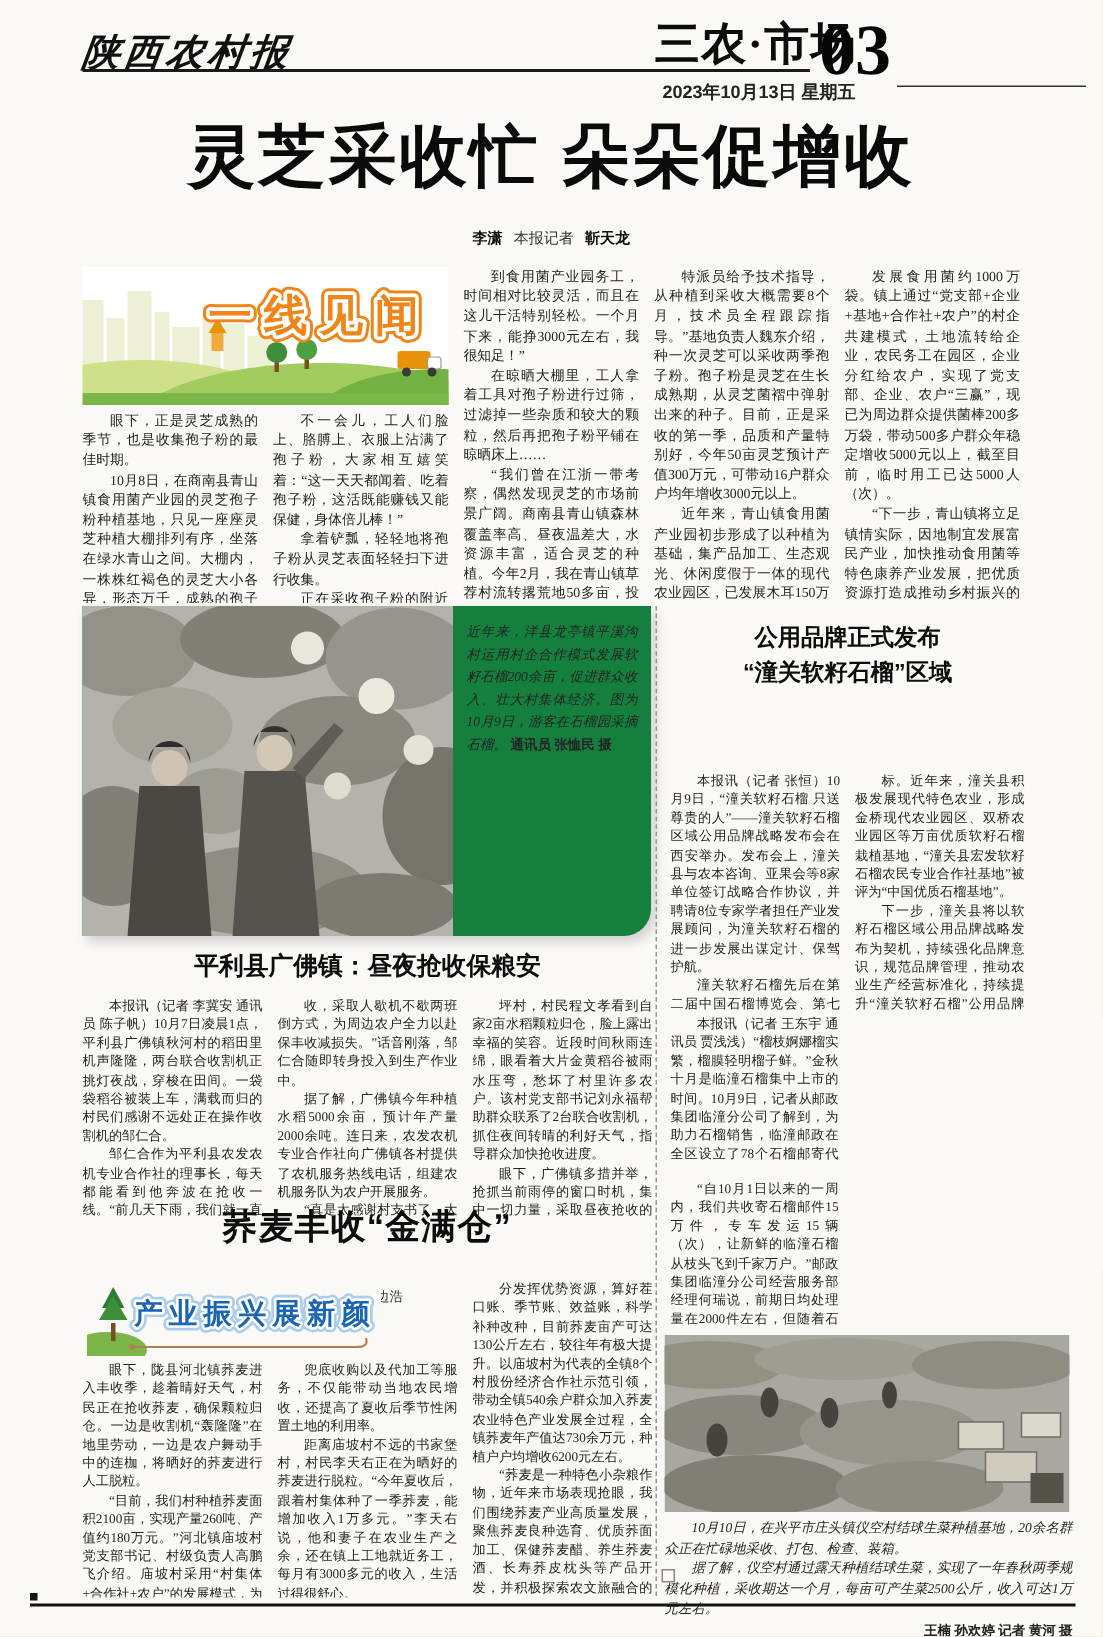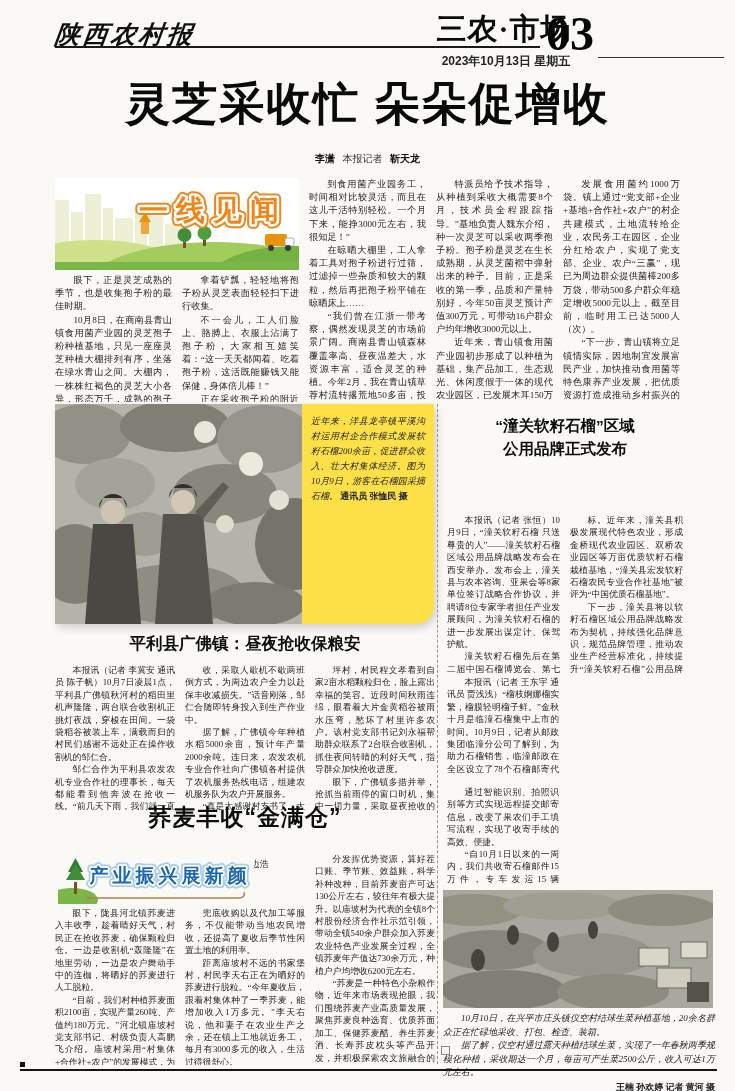--- a/index.html
+++ b/index.html
@@ -22,21 +22,21 @@
         letter-spacing:2px;font-family:"Liberation Sans",sans-serif;color:#0a0a0a;}
   .lead-byline{left:55px;top:152px;width:625px;text-align:center;font-size:10px;color:#333;}
   .lead-byline b{color:#111;}
   .colflow{display:flex;}
   .bodycols p{margin:0;text-indent:2em;}
   .lead-body{left:55px;top:178px;width:625px;height:224px;gap:10px;
         font-size:9.2px;line-height:13.2px;text-align:justify;}
   .lead-col{width:117px;height:224px;overflow:hidden;}
   .pad-graphic{padding-top:96px;height:128px;}
   
-  .photo-card{left:55px;top:404px;width:379px;height:220px;display:flex;background:#fde047;
+  .photo-card{left:55px;top:404px;width:379px;height:220px;display:flex;background:#15803d;
         border-radius:0 0 18px 0;box-shadow:3px 4px 8px rgba(0,0,0,.16);}
   .photo1{width:247px;height:220px;flex:none;}
   .caption1{flex:1;padding:10px 9px 8px 9px;font-style:italic;font-size:9px;line-height:15px;
         text-align:justify;overflow:hidden;}
   .caption1 .credit{font-style:normal;font-weight:700;}
   .vdash{border-left:1.5px dashed #949494;width:0;}
   
   .sub-title{text-align:center;font-weight:800;font-family:"Liberation Sans",sans-serif;color:#0d0d0d;}
   .tg-title{left:443px;top:414px;width:244px;font-size:15.5px;line-height:23px;}
   .pl-title{left:55px;top:633px;width:380px;font-size:16.5px;}
@@ -121,22 +121,22 @@
       <text x="158" y="42" fill="#f08519" letter-spacing="8">一线见闻</text>
     </g>
   </svg>
 
   <div class="abs colflow bodycols lead-body">
     <div class="lead-col pad-graphic">
         <p>眼下，正是灵芝成熟的季节，也是收集孢子粉的最佳时期。</p>
         <p>10月8日，在商南县青山镇食用菌产业园的灵芝孢子粉种植基地，只见一座座灵芝种植大棚排列有序，坐落在绿水青山之间。大棚内，一株株红褐色的灵芝大小各异，形态万千，成熟的孢子粉掉落在布满地的塑料膜上，散发着浓浓的药香。工人一手拿着刷子，一手</p>
       </div>
     <div class="lead-col pad-graphic">
+        <p>不一会儿，工人们脸上、胳膊上、衣服上沾满了孢子粉，大家相互嬉笑着：“这一天天都闻着、吃着孢子粉，这活既能赚钱又能保健，身体倍儿棒！”</p>
         <p>拿着铲瓢，轻轻地将孢子粉从灵芝表面轻轻扫下进行收集。</p>
-        <p>不一会儿，工人们脸上、胳膊上、衣服上沾满了孢子粉，大家相互嬉笑着：“这一天天都闻着、吃着孢子粉，这活既能赚钱又能保健，身体倍儿棒！”</p>
         <p>正在采收孢子粉的附近村民王红菊说：“要照顾孩子上学，我不能外出务工，在朋友的介绍下，来</p>
       </div>
     <div class="lead-col">
         <p>到食用菌产业园务工，时间相对比较灵活，而且在这儿干活特别轻松。一个月下来，能挣3000元左右，我很知足！”</p>
         <p>在晾晒大棚里，工人拿着工具对孢子粉进行过筛，过滤掉一些杂质和较大的颗粒，然后再把孢子粉平铺在晾晒床上……</p>
         <p>“我们曾在江浙一带考察，偶然发现灵芝的市场前景广阔。商南县青山镇森林覆盖率高、昼夜温差大，水资源丰富，适合灵芝的种植。今年2月，我在青山镇草荐村流转撂荒地50多亩，投资350万元种植灵芝。村上给予35万元的产业发展资金支持，青山镇联系科技</p>
       </div>
     <div class="lead-col">
         <p>特派员给予技术指导，从种植到采收大概需要8个月，技术员全程跟踪指导。”基地负责人魏东介绍，种一次灵芝可以采收两季孢子粉。孢子粉是灵芝在生长成熟期，从灵芝菌褶中弹射出来的种子。目前，正是采收的第一季，品质和产量特别好，今年50亩灵芝预计产值300万元，可带动16户群众户均年增收3000元以上。</p>
         <p>近年来，青山镇食用菌产业园初步形成了以种植为基础，集产品加工、生态观光、休闲度假于一体的现代农业园区，已发展木耳150万袋、平菇110万袋、羊肚菌60亩、灵芝50亩，年产值达5000多万元，全镇</p>
@@ -182,22 +182,22 @@
     </svg>
     <div class="caption1">
       <span>近年来，洋县龙亭镇平溪沟村运用村企合作模式发展软籽石榴200余亩，促进群众收入、壮大村集体经济。图为10月9日，游客在石榴园采摘石榴。</span>
       <span class="credit">通讯员 张恤民 摄</span>
     </div>
   </div>
 
   <div class="abs vdash" style="left:437px;top:404px;height:660px;"></div>
 
   <div class="abs sub-title tg-title">
+    <div>公用品牌正式发布</div>
     <div>“潼关软籽石榴”区域</div>
-    <div>公用品牌正式发布</div>
   </div>
   <div class="abs colflow bodycols sub-body tg-body">
     <div class="tg-col">
         <p>本报讯（记者 张恒）10月9日，“潼关软籽石榴 只送尊贵的人”——潼关软籽石榴区域公用品牌战略发布会在西安举办。发布会上，潼关县与农本咨询、亚果会等8家单位签订战略合作协议，并聘请8位专家学者担任产业发展顾问，为潼关软籽石榴的进一步发展出谋定计、保驾护航。</p>
         <p>潼关软籽石榴先后在第二届中国石榴博览会、第七届全国石榴生产与科研研讨会、中国怀远第三届石榴节上获得金奖，并于2018年获得国家地理标志证明商</p>
       </div>
     <div class="tg-col">
         <p>标。近年来，潼关县积极发展现代特色农业，形成金桥现代农业园区、双桥农业园区等万亩优质软籽石榴栽植基地，“潼关县宏发软籽石榴农民专业合作社基地”被评为“中国优质石榴基地”。</p>
         <p>下一步，潼关县将以软籽石榴区域公用品牌战略发布为契机，持续强化品牌意识，规范品牌管理，推动农业生产经营标准化，持续提升“潼关软籽石榴”公用品牌的含金量和影响力，以好品牌引领、龙头带动，打造出高质高效的特色农业强县。</p>
       </div>
@@ -219,21 +219,20 @@
         <p>眼下，广佛镇多措并举，抢抓当前雨停的窗口时机，集中一切力量，采取昼夜抢收的方式，争分夺秒保粮安。</p>
       </div>
   </div>
 
   <div class="abs colflow bodycols sub-body lt-body">
     <div class="lt-col">
         <p>本报讯（记者 王东宇 通讯员 贾浅浅）“榴枝婀娜榴实繁，榴膜轻明榴子鲜。”金秋十月是临潼石榴集中上市的时间。10月9日，记者从邮政集团临潼分公司了解到，为助力石榴销售，临潼邮政在全区设立了78个石榴邮寄代收点，并通过邮乐网等邮政电商平台和其他线上方式多渠道将临潼石榴销往全国各地。</p>
         <p>今年，临潼邮政持续发挥行业优势，聚焦特色农产品销售，助力乡村振兴，通过深入村组走访了解果农需求，有针对性地推出了石榴邮寄“惠农箱”快递包裹和“极速鲜”特快专递业务，满足果农的多元化寄递需求，同时，该镇还</p>
       </div>
     <div class="lt-col">
-        <p>通过智能识别、拍照识别等方式实现远程提交邮寄信息，改变了果农们手工填写流程，实现了收寄手续的高效、便捷。</p>
         <p>“自10月1日以来的一周内，我们共收寄石榴邮件15万件，专车发运15辆（次），让新鲜的临潼石榴从枝头飞到千家万户。”邮政集团临潼分公司经营服务部经理何瑞说，前期日均处理量在2000件左右，但随着石榴销售旺季的到来，日均量可达7000余件，高峰时期能达到单日处理过万件。</p>
         <p>除此之外，邮政集团临潼分公司金融业务部协同邮储银行临潼支行，同步推出了“金融服务+村级‘整村授信’”等惠农服务。</p>
       </div>
   </div>
 
   <div class="abs sub-title qm-title">荞麦丰收“金满仓”</div>
   <div class="abs qm-byline">张建英  边浩</div>
 
   <svg class="abs" style="left:58px;top:854px;" width="196" height="50" viewBox="0 0 196 50">
     <rect width="196" height="50" fill="#faf9f5"></rect>

